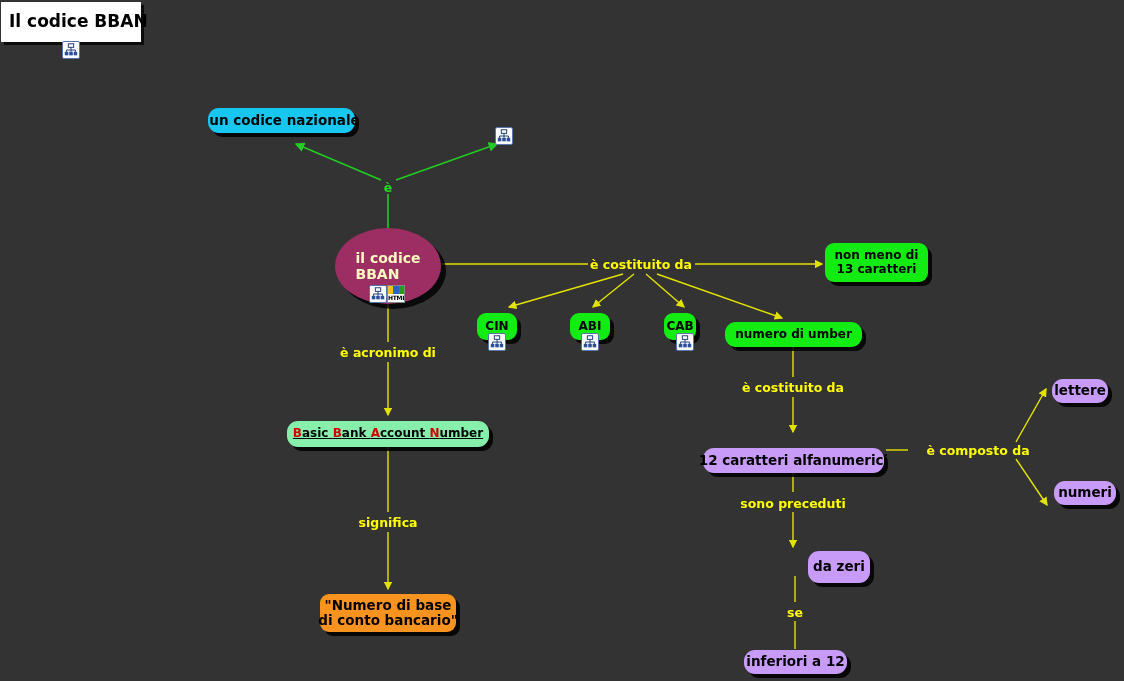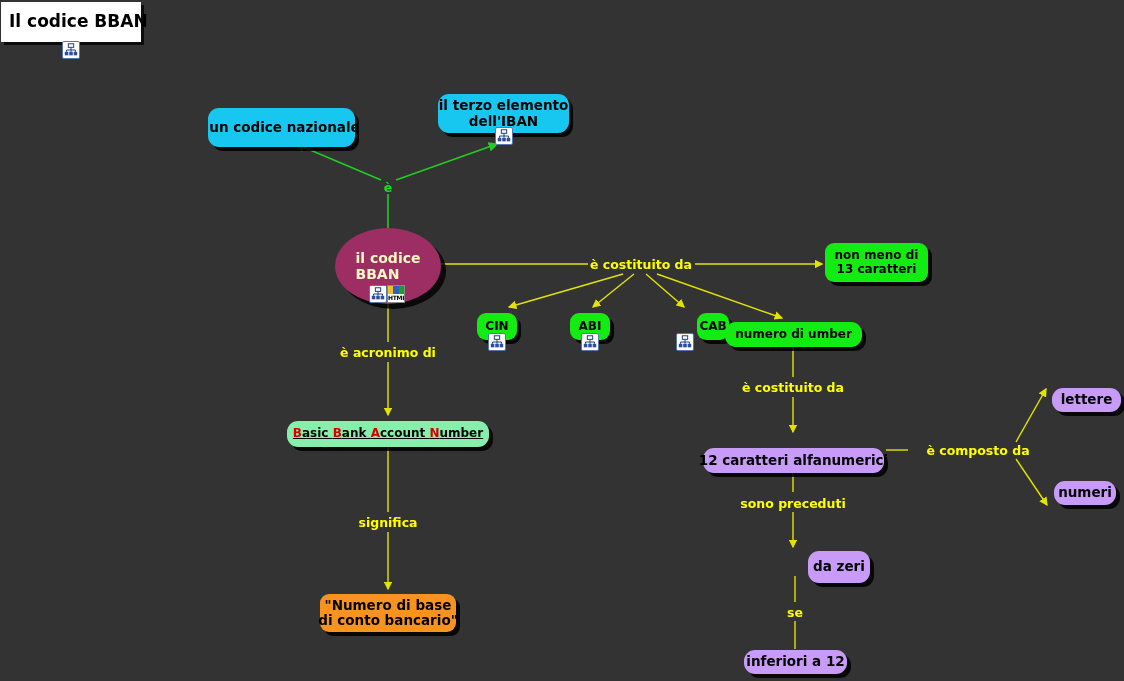--- a/index.html
+++ b/index.html
@@ -177,24 +177,22 @@
       <line x1="4" y1="9" x2="14" y2="9" stroke="#1b3f7a" stroke-width="1.1"></line>
       <line x1="4" y1="9" x2="4" y2="11" stroke="#1b3f7a" stroke-width="1.1"></line>
       <line x1="9" y1="9" x2="9" y2="11" stroke="#1b3f7a" stroke-width="1.1"></line>
       <line x1="14" y1="9" x2="14" y2="11" stroke="#1b3f7a" stroke-width="1.1"></line>
       <rect x="2" y="11" width="4" height="4" fill="#2b4f9a"></rect>
       <rect x="7" y="11" width="4" height="4" fill="#2b4f9a"></rect>
       <rect x="12" y="11" width="4" height="4" fill="#2b4f9a"></rect>
     </svg>
   </div>
 
-  <div class="node n-cyan pill" style="left:208px; top:108px; width:147px; height:39px;padding-left:6px;">un codice nazionale</div>
-
-  <div class="node n-cyan pill" style="left:438px; top:94px; width:131px; height:39px;">il terzo elemento
-dell'IBAN</div>
+  <div class="node n-cyan pill" style="left:208px; top:108px; width:147px; height:25px;padding-left:6px;">un codice nazionale</div>
+
   <div class="icon" style="left:495px; top:127px;">
     <svg viewBox="0 0 18 18" xmlns="http://www.w3.org/2000/svg">
       <rect x="6" y="2" width="6" height="4" fill="#fff" stroke="#1b3f7a" stroke-width="1.1"></rect>
       <line x1="9" y1="6" x2="9" y2="9" stroke="#1b3f7a" stroke-width="1.1"></line>
       <line x1="4" y1="9" x2="14" y2="9" stroke="#1b3f7a" stroke-width="1.1"></line>
       <line x1="4" y1="9" x2="4" y2="11" stroke="#1b3f7a" stroke-width="1.1"></line>
       <line x1="9" y1="9" x2="9" y2="11" stroke="#1b3f7a" stroke-width="1.1"></line>
       <line x1="14" y1="9" x2="14" y2="11" stroke="#1b3f7a" stroke-width="1.1"></line>
       <rect x="2" y="11" width="4" height="4" fill="#2b4f9a"></rect>
       <rect x="7" y="11" width="4" height="4" fill="#2b4f9a"></rect>
@@ -252,21 +250,21 @@
       <line x1="4" y1="9" x2="14" y2="9" stroke="#1b3f7a" stroke-width="1.1"></line>
       <line x1="4" y1="9" x2="4" y2="11" stroke="#1b3f7a" stroke-width="1.1"></line>
       <line x1="9" y1="9" x2="9" y2="11" stroke="#1b3f7a" stroke-width="1.1"></line>
       <line x1="14" y1="9" x2="14" y2="11" stroke="#1b3f7a" stroke-width="1.1"></line>
       <rect x="2" y="11" width="4" height="4" fill="#2b4f9a"></rect>
       <rect x="7" y="11" width="4" height="4" fill="#2b4f9a"></rect>
       <rect x="12" y="11" width="4" height="4" fill="#2b4f9a"></rect>
     </svg>
   </div>
 
-  <div class="node n-green rounded" style="left:664px; top:313px; width:32px; height:27px;margin-left:33px;">CAB</div>
+  <div class="node n-green rounded" style="left:664px; top:313px; width:32px; height:27px;">CAB</div>
   <div class="icon" style="left:676px; top:333px;">
     <svg viewBox="0 0 18 18" xmlns="http://www.w3.org/2000/svg">
       <rect x="6" y="2" width="6" height="4" fill="#fff" stroke="#1b3f7a" stroke-width="1.1"></rect>
       <line x1="9" y1="6" x2="9" y2="9" stroke="#1b3f7a" stroke-width="1.1"></line>
       <line x1="4" y1="9" x2="14" y2="9" stroke="#1b3f7a" stroke-width="1.1"></line>
       <line x1="4" y1="9" x2="4" y2="11" stroke="#1b3f7a" stroke-width="1.1"></line>
       <line x1="9" y1="9" x2="9" y2="11" stroke="#1b3f7a" stroke-width="1.1"></line>
       <line x1="14" y1="9" x2="14" y2="11" stroke="#1b3f7a" stroke-width="1.1"></line>
       <rect x="2" y="11" width="4" height="4" fill="#2b4f9a"></rect>
       <rect x="7" y="11" width="4" height="4" fill="#2b4f9a"></rect>
@@ -278,21 +276,21 @@
 
   <div class="node n-yellow pill" style="left:287px; top:421px; width:202px; height:26px;">
     <span class="bbanword"><b>B</b><span>asic </span><b>B</b><span>ank </span><b>A</b><span>ccount </span><b>N</b><span>umber</span></span>
   </div>
 
   <div class="node n-orange rounded" style="left:320px; top:594px; width:136px; height:38px;">"Numero di base
 di conto bancario"</div>
 
   <div class="node n-purple pill" style="left:703px; top:437px; width:181px; height:25px;margin-top:11px;">12 caratteri alfanumerici</div>
 
-  <div class="node n-purple pill" style="left:1052px; top:388px; width:69px; height:24px;">lettere</div>
+  <div class="node n-purple pill" style="left:1052px; top:379px; width:56px; height:24px;">lettere</div>
 
   <div class="node n-purple pill" style="left:1054px; top:481px; width:62px; height:24px;">numeri</div>
 
   <div class="node n-purple pill" style="left:795px; top:551px; width:62px; height:32px;margin-left:13px;">da zeri</div>
 
   <div class="node n-purple pill" style="left:744px; top:650px; width:103px; height:24px;">inferiori a 12</div>
 
   <div class="linklabel lab-green" style="left:388px; top:187px;">è</div>
   <div class="linklabel lab-yellow" style="left:641px; top:264px;">è costituito da</div>
   <div class="linklabel lab-yellow" style="left:388px; top:352px;">è acronimo di</div>

